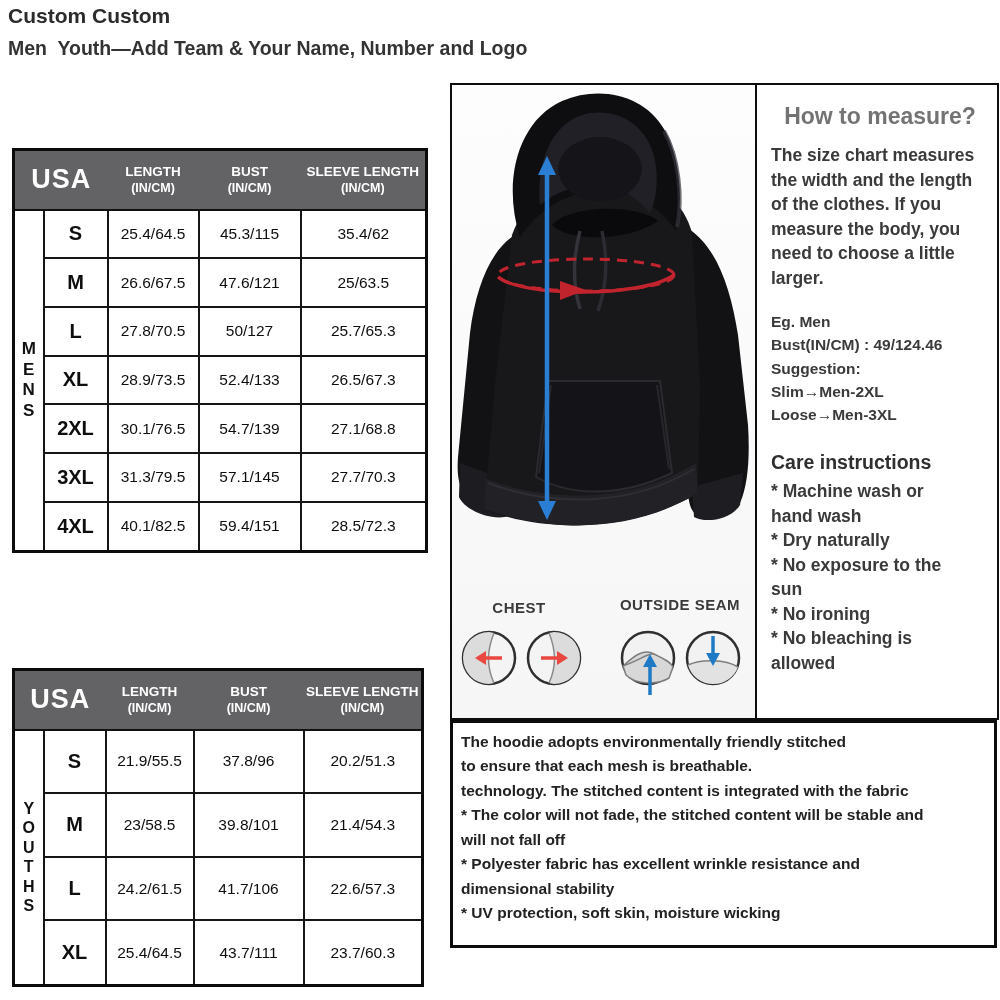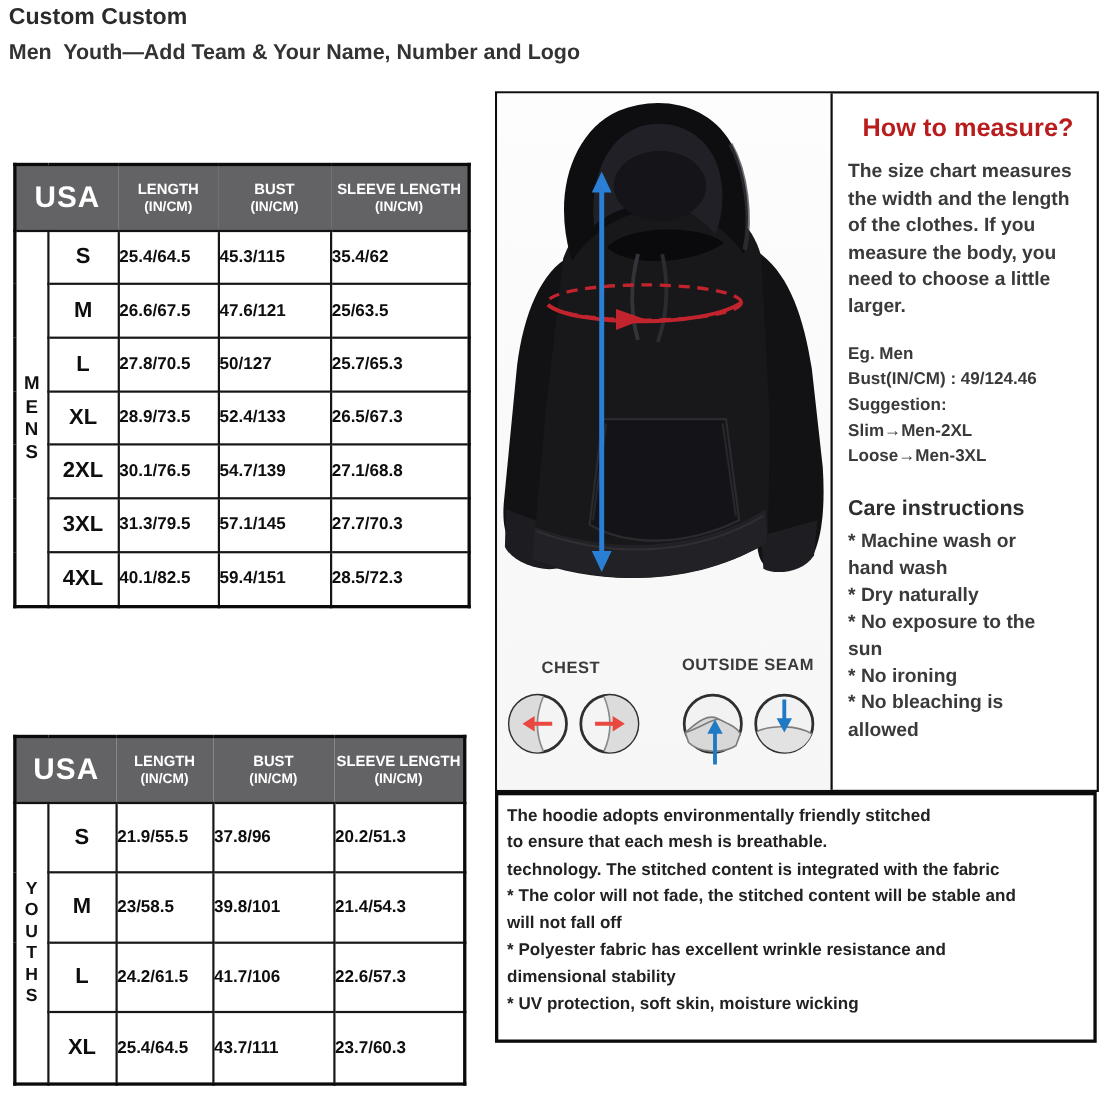--- a/index.html
+++ b/index.html
@@ -21,36 +21,36 @@
   .col-th .t{display:block;font-size:13.5px;font-weight:bold;line-height:1.25;}
   .col-th .u{display:block;font-size:12.5px;font-weight:bold;line-height:1.2;}
   .mens-table{left:12px;top:148px;width:413px;height:405px;}
   .youth-table{left:12px;top:668px;width:409px;height:319px;}
   .group-cell{vertical-align:middle;}
   .vtext{width:14px;margin:0 auto;word-break:break-all;text-align:center;font-weight:bold;
          color:#111;line-height:1.22;}
   .mens-table .vtext{font-size:17px;}
   .youth-table .vtext{font-size:16px;}
   .size-cell{text-align:center;vertical-align:middle;font-size:20px;font-weight:bold;color:#0e0e0e;}
-  .val-cell{text-align:left;vertical-align:middle;font-size:15.5px;font-weight:bold;color:#0e0e0e;border-radius:10px;}
+  .val-cell{text-align:center;vertical-align:middle;font-size:15.5px;font-weight:normal;color:#0e0e0e;border-radius:10px;}
 
   
   .measure-box{position:absolute;left:450px;top:83px;width:549px;height:637px;
                border:2px solid #0d0d0d;box-sizing:border-box;display:flex;}
   .hoodie-area{width:305px;box-sizing:border-box;border-right:2px solid #0d0d0d;position:relative;
                background:linear-gradient(#fdfdfd,#f6f6f6);}
   .hoodie-svg{position:absolute;left:0;top:0;}
   .mini-label{position:absolute;font-size:15px;font-weight:bold;color:#3a3a3a;letter-spacing:.5px;text-align:center;}
   .chest-label{left:8px;top:514px;width:118px;}
   .seam-label{left:152px;top:511px;width:152px;}
   .measure-icon{position:absolute;top:543px;width:56px;height:72px;}
   .icon-1{left:9px;} .icon-2{left:74px;} .icon-3{left:168px;} .icon-4{left:233px;}
 
   .howto-panel{flex:1;box-sizing:border-box;padding:10px 8px 0 14px;}
-  .howto-title{text-align:center;font-size:23px;font-weight:bold;color:#b91c1c;margin:8px 0 13px 0;}
+  .howto-title{text-align:center;font-size:23px;font-weight:bold;color:#737373;margin:8px 0 13px 0;}
   .howto-body{font-size:17.5px;font-weight:bold;color:#3a3a3a;line-height:1.4;white-space:pre-line;}
   .howto-example{font-size:15.5px;font-weight:bold;color:#3a3a3a;line-height:1.5;white-space:pre-line;margin-top:20px;}
   .care-title{font-size:19.5px;font-weight:bold;color:#2f2f2f;margin-top:25px;}
   .care-body{font-size:17.5px;font-weight:bold;color:#3a3a3a;line-height:1.4;white-space:pre-line;margin-top:5px;}
 
   
   .desc-box{position:absolute;left:450px;top:720px;width:547px;height:228px;border:3px solid #0b0b0b;
             box-sizing:border-box;padding:7px 8px;overflow:hidden;}
   .desc-line{font-size:15.5px;font-weight:bold;color:#222;line-height:1.58;white-space:nowrap;overflow:hidden;}
 </style>

